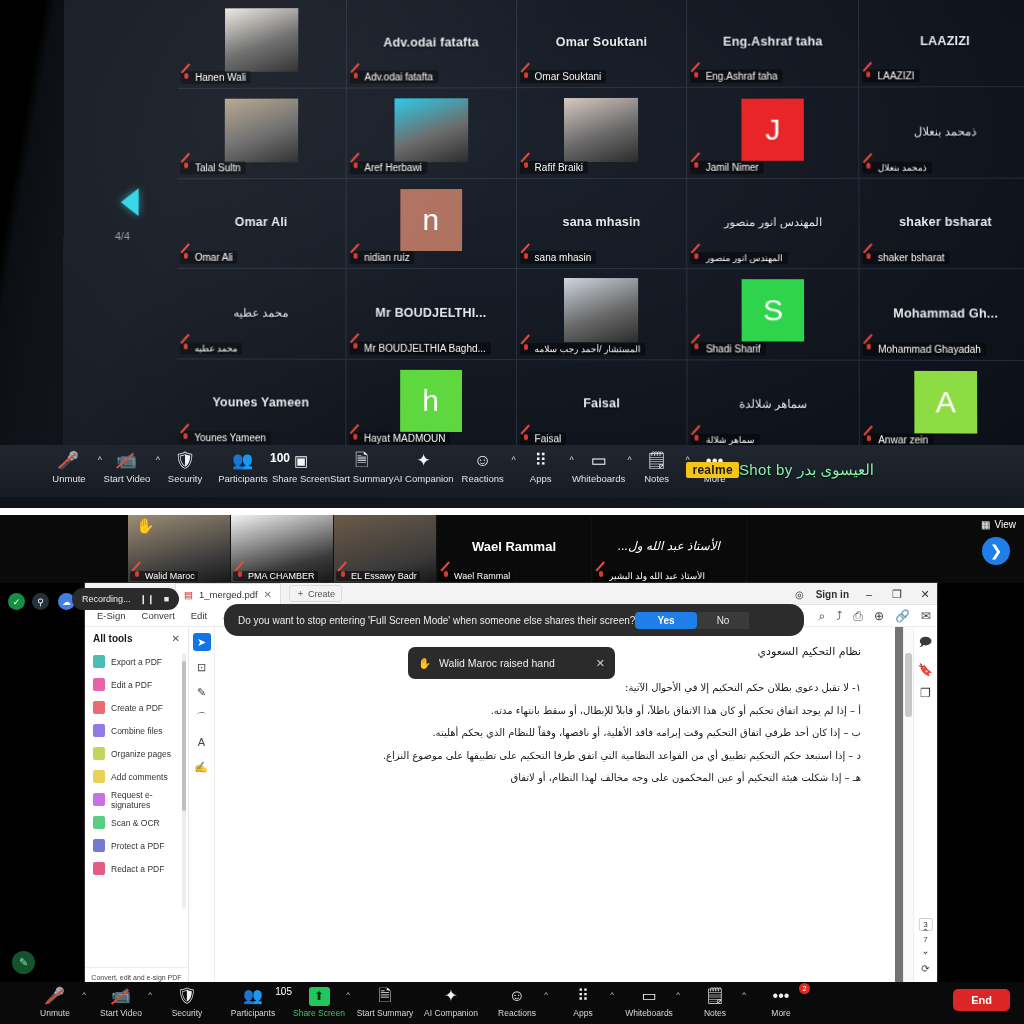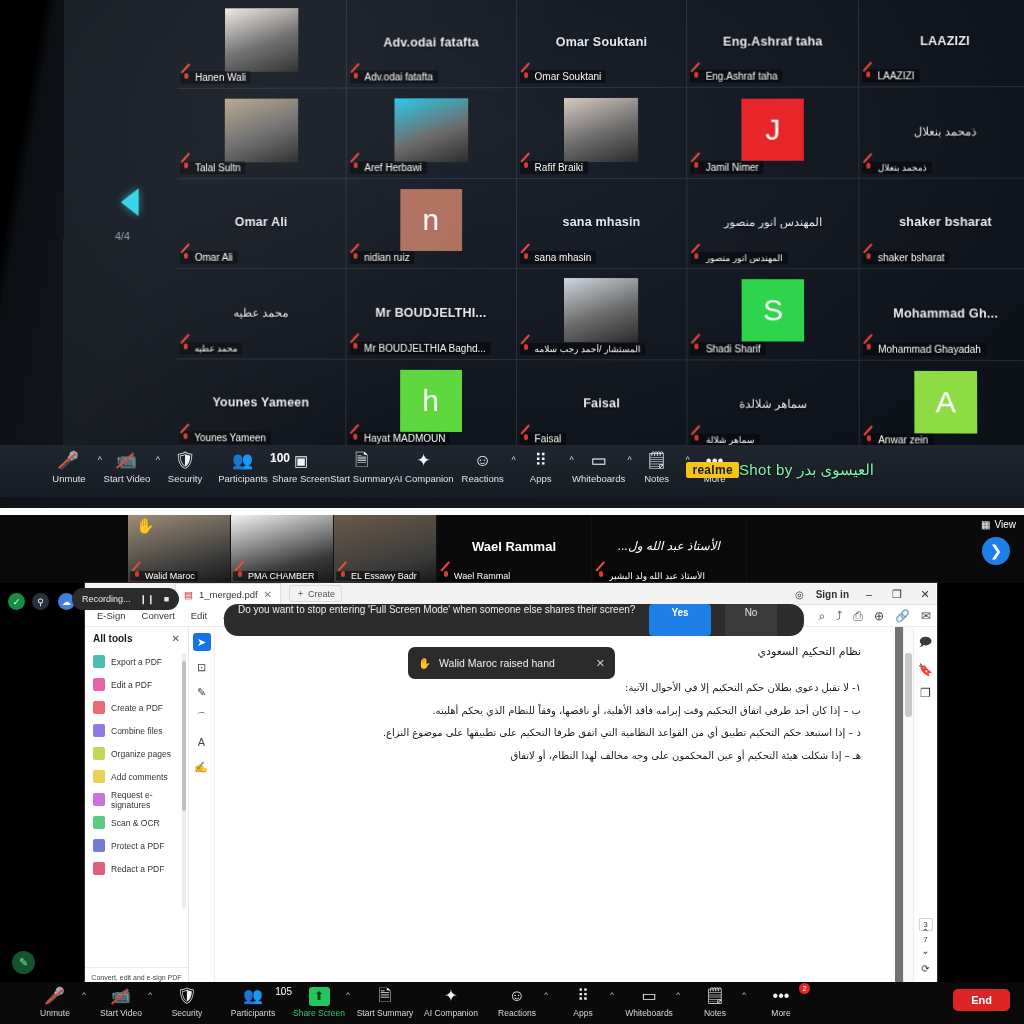--- a/index.html
+++ b/index.html
@@ -172,22 +172,22 @@
   .rr-bottom { position:absolute; bottom:4px; left:50%;
     transform:translateX(-50%); display:flex; flex-direction:column;
     align-items:center; gap:7px; font-size:10px; color:#3a3a3a; }
 
   
   .toast { position:absolute; left:408px; top:647px; width:207px; height:32px;
     background:#2b2b2b; border-radius:7px; display:flex; align-items:center;
     gap:8px; padding:0 10px; color:#f0f0f0; font-size:10.5px; z-index:40; }
   .toast .tx { margin-left:auto; color:#cfcfcf; font-size:11px; }
   .fsbanner { position:absolute; left:224px; top:604px; width:580px; height:32px;
-    background:#2c2c2c; border-radius:14px; display:flex; 
-    padding:0 10px 0 14px; gap:14px; color:#ececec; font-size:10px; z-index:45; }
+    background:#2c2c2c; border-radius:14px; display:flex; align-items:center;
+    padding:0 10px 0 14px; gap:0; color:#ececec; font-size:10px; z-index:45; }
   .fsbanner .yes { background:#1f7fe8; color:#fff; border-radius:4px;
     padding:3px 22px; font-size:10px; font-weight:bold; }
   .fsbanner .no { color:#e6e6e6; border-radius:0; padding:3px 20px;
     font-size:10px; background:#3a3a3a; }
   .recording-pill { position:absolute; left:72px; top:588px; height:22px;
     background:#2b2b2b; border-radius:11px; display:flex; align-items:center;
     gap:9px; padding:0 10px; color:#eee; font-size:9px; z-index:46; }
   .rp-ico { font-size:9px; color:#e6e6e6; }
 
   
@@ -621,20 +621,21 @@
         <div class="vtool">⌒</div>
         <div class="vtool">A</div>
         <div class="vtool">✍</div>
       </div>
 
       <div class="ac-doc">
         <div class="pdf-page" id="pdf-page">
           <div class="pdf-title">نظام التحكيم السعودي</div>
           <div id="pdf-paras">
               <div class="pdf-p">١- لا تقبل دعوى بطلان حكم التحكيم إلا في الأحوال الآتية:</div>
+              <div class="pdf-p">أ – إذا لم يوجد اتفاق تحكيم أو كان هذا الاتفاق باطلاً، أو قابلاً للإبطال، أو سقط بانتهاء مدته.</div>
               <div class="pdf-p">ب – إذا كان أحد طرفي اتفاق التحكيم وقت إبرامه فاقد الأهلية، أو ناقصها، وفقاً للنظام الذي يحكم أهليته.</div>
               <div class="pdf-p">د – إذا استبعد حكم التحكيم تطبيق أي من القواعد النظامية التي اتفق طرفا التحكيم على تطبيقها على موضوع النزاع.</div>
               <div class="pdf-p">هـ – إذا شكلت هيئة التحكيم أو عين المحكمون على وجه مخالف لهذا النظام، أو لاتفاق</div>
             </div>
         </div>
         <div class="doc-scrollbar">
           <div class="doc-thumb"></div>
         </div>
       </div>
 

